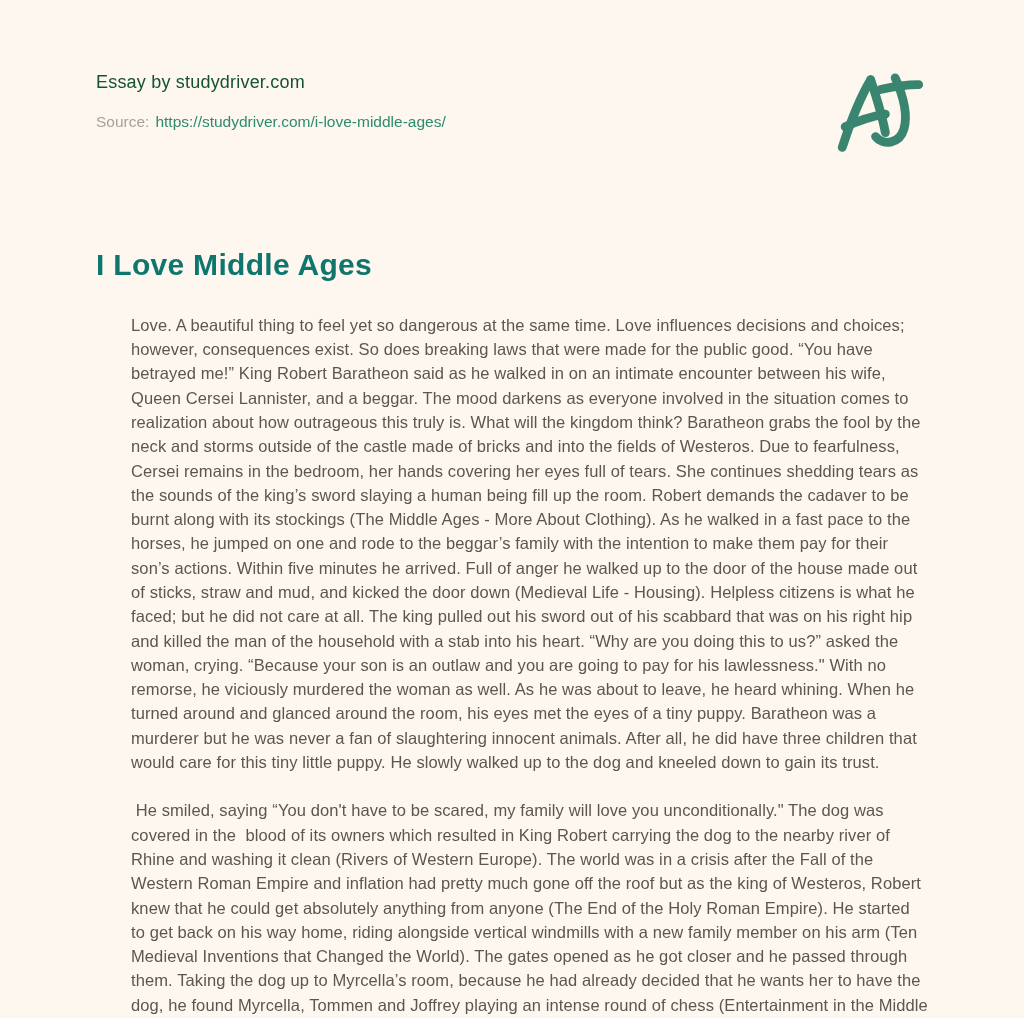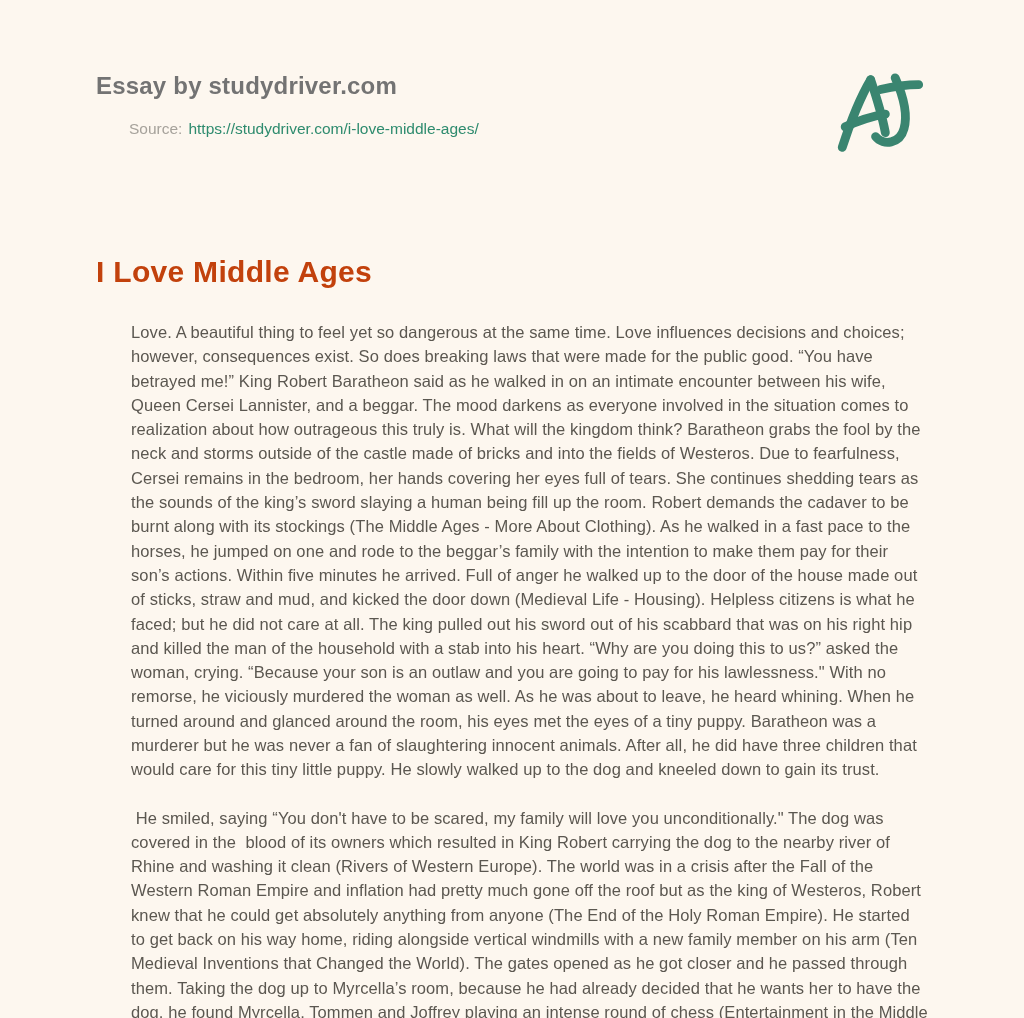--- a/index.html
+++ b/index.html
@@ -11,31 +11,30 @@
   body {
     background: #FDF7EF;
     font-family: "Liberation Sans", "DejaVu Sans", sans-serif;
     position: relative;
   }
   .page {
     padding: 72px 96px 0 96px;
     position: relative;
   }
   .header-title {
-    font-size: 24px;
-    font-weight: 700;
-    color: #737373;
+    font-size: 18px;
+    font-weight: 400;
+    color: #14532d;
     letter-spacing: 0.2px;
     line-height: 1.2;
   }
   .source-line {
     margin-top: 18px;
     font-size: 15.5px;
     line-height: 1.3;
-    margin-left: 33px;
   }
   .source-label {
     color: #A6A29B;
     margin-right: 6px;
   }
   .source-link {
     color: #2E8B6E;
     text-decoration: none;
     font-weight: 500;
   }
@@ -43,21 +42,21 @@
     position: absolute;
     top: 68px;
     right: 84px;
     width: 124px;
     height: 98px;
   }
   .doc-title {
     margin-top: 116px;
     font-size: 30px;
     font-weight: 600;
-    color: #c2410c;
+    color: #0f766e;
     letter-spacing: 0.3px;
     line-height: 1.1;
   }
   .essay-body {
     margin-top: 32px;
     color: #5B5750;
     font-size: 16.5px;
     line-height: 24.3px;
     letter-spacing: 0.1px;
   }

